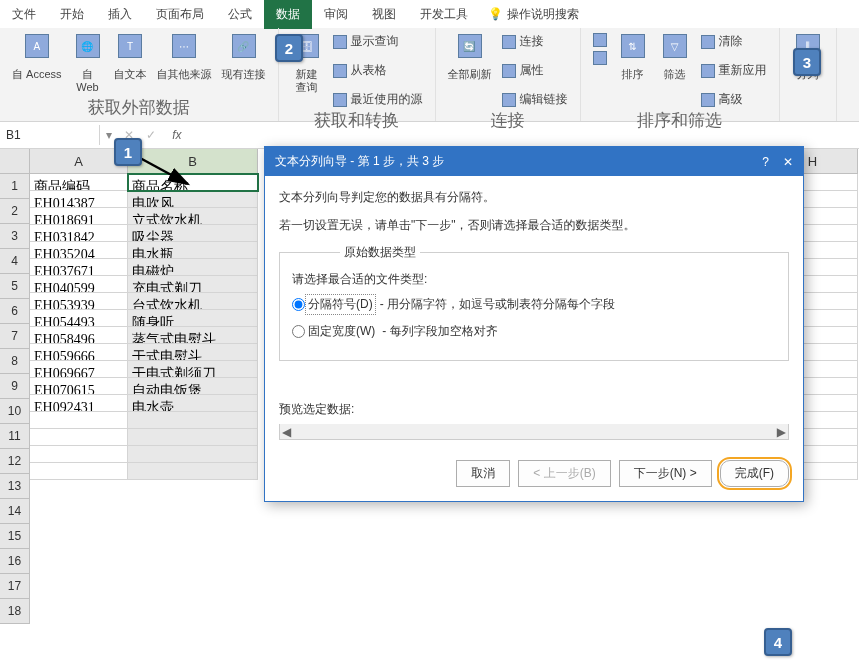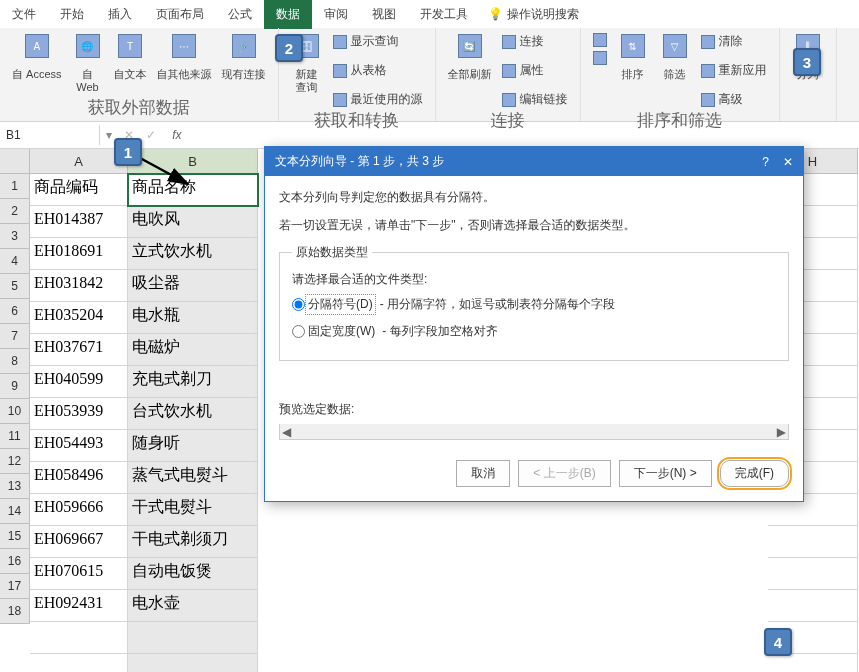--- a/index.html
+++ b/index.html
@@ -24,35 +24,35 @@
 .fx{padding:0 10px;color:#666;font-style:italic;}
 .fbar{flex:1;padding:3px 6px;}
 .sheet{position:relative;display:flex;}
 .hcell{background:#e6e6e6;border-right:1px solid #bfbfbf;border-bottom:1px solid #bfbfbf;text-align:center;color:#333;height:25px;line-height:25px;}
 .corner{width:30px;}
 .hcell.col{font-size:13px;}
 .hcell.colA{width:98px;}
 .hcell.colB{width:130px;background:#d4e2cc;}
 .hcell.colH{width:90px;}
 .hcell.row{width:30px;font-size:12px;}
-.cell{border-right:1px solid #d4d4d4;border-bottom:1px solid #d4d4d4;height:32px;line-height:25px;padding:0 4px;font-family:SimSun,serif;font-size:16px;color:#000;overflow:hidden;white-space:nowrap;}
+.cell{border-right:1px solid #d4d4d4;border-bottom:1px solid #d4d4d4;height:17px;line-height:25px;padding:0 4px;font-family:SimSun,serif;font-size:14px;color:#000;overflow:hidden;white-space:nowrap;}
 .cell.A{width:98px;}
 .cell.B{width:130px;background:#e8e8e8;}
 .cell.B.first{outline:2px solid #217346;outline-offset:-1px;background:#fff;}
 .cell.H{width:90px;}
 .sheet-body{display:flex;}
 .col-group{display:flex;flex-direction:column;}
 .dialog{position:absolute;left:264px;top:146px;width:540px;background:#fff;border:1px solid #3173c4;box-shadow:3px 3px 12px rgba(0,0,0,0.3);z-index:40;}
 .titlebar{background:#3173c4;color:#fff;padding:6px 10px;display:flex;align-items:center;justify-content:space-between;}
 .titlebar .btns{display:flex;gap:14px;}
 .titlebar .btns span{cursor:pointer;}
 .dlg-body{padding:12px 14px 10px;color:#333;}
 .dlg-body p{margin-bottom:10px;line-height:1.5;}
 fieldset{border:1px solid #cfcfcf;padding:10px 12px 12px;margin-top:4px;}
-legend{padding:0 4px;color:#333;}
+legend{padding:0 4px;color:#333;margin-left:48px;}
 .radio-row{display:flex;align-items:center;margin:6px 0;}
 .radio-row input{margin:0;}
 .radio-lbl{border:1px solid transparent;padding:1px 2px;}
 .radio-row.sel .radio-lbl{border:1px dotted #888;}
 .desc{color:#333;margin-left:4px;}
 .preview-label{margin-top:40px;margin-bottom:6px;}
 .preview-box{border:1px solid #888;background:#fff;height:110px;overflow:hidden;display:flex;}
 .preview-lines{flex:1;padding:2px 4px;font-family:SimSun,monospace;font-size:12px;line-height:1.45;overflow:hidden;}
 .preview-lines div span.ln{text-decoration:underline;margin-right:2px;}
 .preview-sb{width:16px;background:#f0f0f0;border-left:1px solid #ccc;display:flex;flex-direction:column;justify-content:space-between;align-items:center;font-size:9px;color:#666;}

